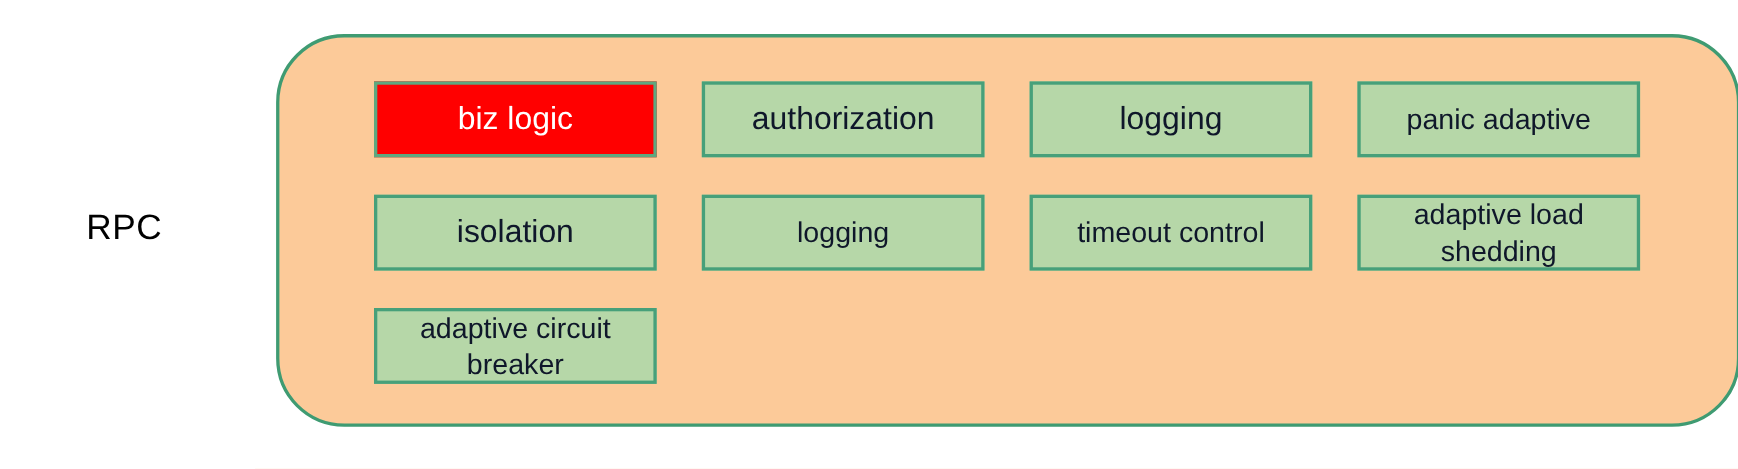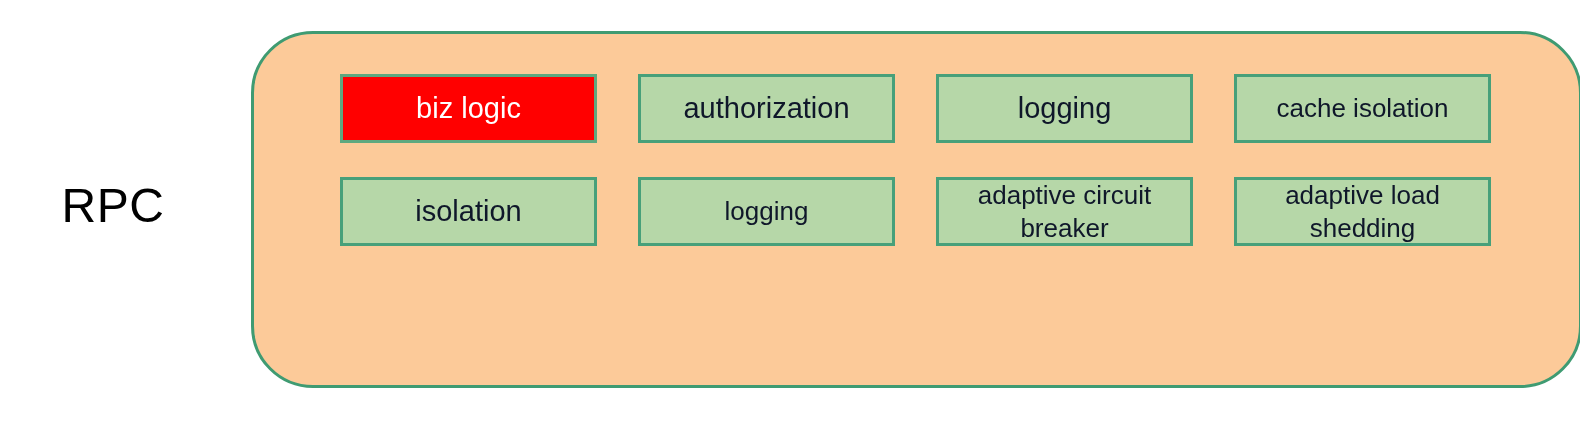--- a/index.html
+++ b/index.html
@@ -19,21 +19,21 @@
     height: 426px;
     background: #ffffff;
   }
   
   #rpc-label {
     position: absolute;
     left: 28px;
     top: 178px;
     width: 170px;
     text-align: center;
-    font-size: 48px;
+    font-size: 32px;
     line-height: 56px;
     color: #000000;
     letter-spacing: 0.5px;
     white-space: nowrap;
   }
   
   #rpc-container {
     position: absolute;
     left: 213px;
     top: 31px;
@@ -102,42 +102,47 @@
             <span class="label-line">authorization</span>
           </div>
         </div>
         <div class="mw-box">
           <div>
             <span class="label-line">logging</span>
           </div>
         </div>
         <div class="mw-box small-text">
           <div>
-            <span class="label-line">cache isolation</span>
+            <span class="label-line">panic adaptive</span>
           </div>
         </div>
         <div class="mw-box">
           <div>
             <span class="label-line">isolation</span>
           </div>
         </div>
         <div class="mw-box small-text">
           <div>
             <span class="label-line">logging</span>
           </div>
         </div>
         <div class="mw-box small-text">
           <div>
-            <span class="label-line">adaptive circuit</span>
-            <span class="label-line">breaker</span>
+            <span class="label-line">timeout control</span>
           </div>
         </div>
         <div class="mw-box small-text">
           <div>
             <span class="label-line">adaptive load</span>
             <span class="label-line">shedding</span>
+          </div>
+        </div>
+        <div class="mw-box small-text">
+          <div>
+            <span class="label-line">adaptive circuit</span>
+            <span class="label-line">breaker</span>
           </div>
         </div>
       </div>
 
   </div>
 
 </div>
 
 </body></html>

